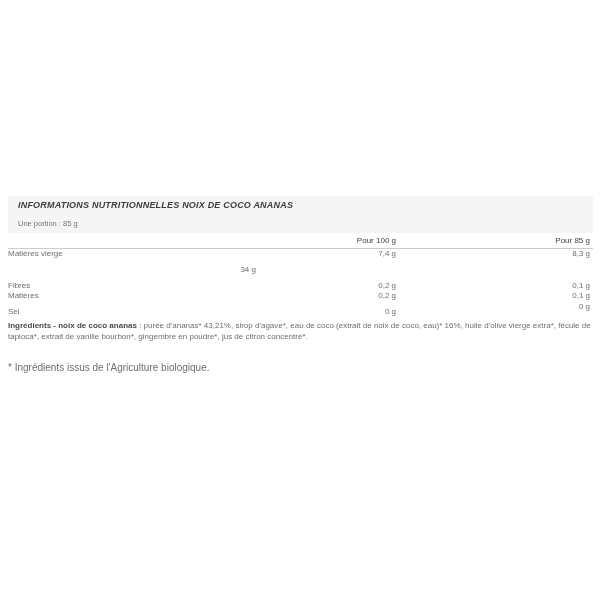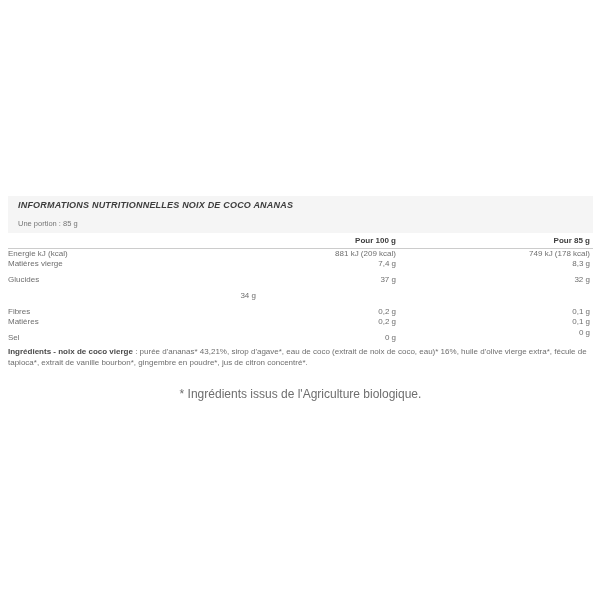--- a/index.html
+++ b/index.html
@@ -41,82 +41,71 @@
     grid-template-columns: 248px 140px 1fr;
     align-items: baseline;
   }
   .grid-row .c2 { text-align: right; }
   .grid-row .c3 { text-align: right; padding-right: 3px; margin-left: 12px; }
   .col-header-row {
     margin-top: 3px;
     padding-bottom: 2px;
     border-bottom: 1px solid #cccccc;
     font-size: 8px;
-    font-weight: bold;
+    font-weight: normal;
     color: #3d3d3d;
     line-height: 10px;
   }
   .rows {
     font-size: 8px;
     color: #6e6e6e;
   }
   .row { line-height: 10px; }
   .row.spaced { margin-top: 6px; }
   .row .raised { position: relative; top: -5px; }
   .ingredients {
     margin-top: 3px;
     font-size: 8px;
     line-height: 11px;
     color: #6e6e6e;
   }
   .ingredients b { color: #4a4a4a; }
   .footnote {
     margin-top: 21px;
-    font-size: 12px;
+    font-size: 10px;
     line-height: 10px;
     color: #6e6e6e;
-    text-align: center;
   }
 </style>
 </head>
 <body>
 
 <div class="canvas">
   <div class="sheet">
 
     <div class="header-block">
       <div class="nutrition-title">INFORMATIONS NUTRITIONNELLES NOIX DE COCO ANANAS</div>
       <div class="portion">Une portion : 85 g</div>
     </div>
 
     <div class="grid-row col-header-row">
       <span class="c1"></span>
       <span class="c2">Pour 100 g</span>
       <span class="c3">Pour 85 g</span>
     </div>
 
     <div class="rows" id="rows-container">
-      <div class="grid-row row">
-        <span class="c1">Energie kJ (kcal)</span>
-        <span class="c2">881 kJ (209 kcal)</span>
-        <span class="c3">749 kJ (178 kcal)</span>
-      </div>
 
       <div class="grid-row row">
         <span class="c1">Matières vierge</span>
         <span class="c2">7,4 g</span>
         <span class="c3">8,3 g</span>
       </div>
 
 
-      <div class="grid-row row spaced">
-        <span class="c1">Glucides</span>
-        <span class="c2">37 g</span>
-        <span class="c3">32 g</span>
-      </div>
 
       <div class="grid-row row spaced">
         <span class="c2">34 g</span>
       </div>
 
       <div class="grid-row row spaced">
         <span class="c1">Fibres</span>
         <span class="c2">0,2 g</span>
         <span class="c3">0,1 g</span>
       </div>
@@ -127,18 +116,18 @@
         <span class="c3">0,1 g</span>
       </div>
 
       <div class="grid-row row spaced">
         <span class="c1">Sel</span>
         <span class="c2">0 g</span>
         <span class="c3 raised">0 g</span>
       </div>
     </div>
 
-    <div class="ingredients"><b>Ingrédients - noix de coco vierge</b><span> : purée d'ananas* 43,21%, sirop d'agave*, eau de coco (extrait de noix de coco, eau)* 16%, huile d'olive vierge extra*, fécule de tapioca*, extrait de vanille bourbon*, gingembre en poudre*, jus de citron concentré*.</span></div>
+    <div class="ingredients"><b>Ingrédients - noix de coco ananas</b><span> : purée d'ananas* 43,21%, sirop d'agave*, eau de coco (extrait de noix de coco, eau)* 16%, huile d'olive vierge extra*, fécule de tapioca*, extrait de vanille bourbon*, gingembre en poudre*, jus de citron concentré*.</span></div>
 
     <div class="footnote">* Ingrédients issus de l'Agriculture biologique.</div>
 
   </div>
 </div>
 
 </body></html>

